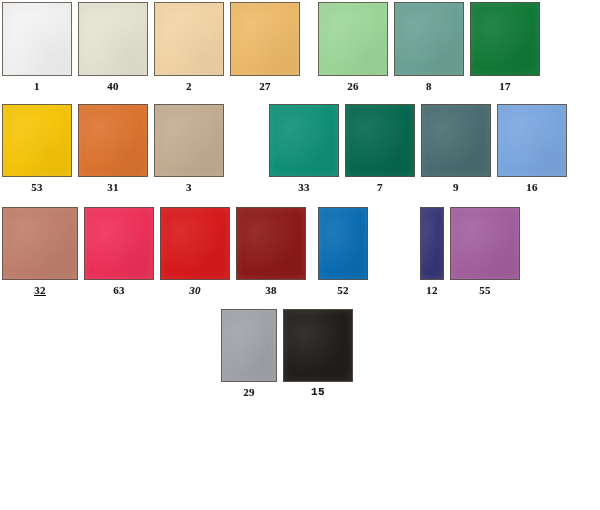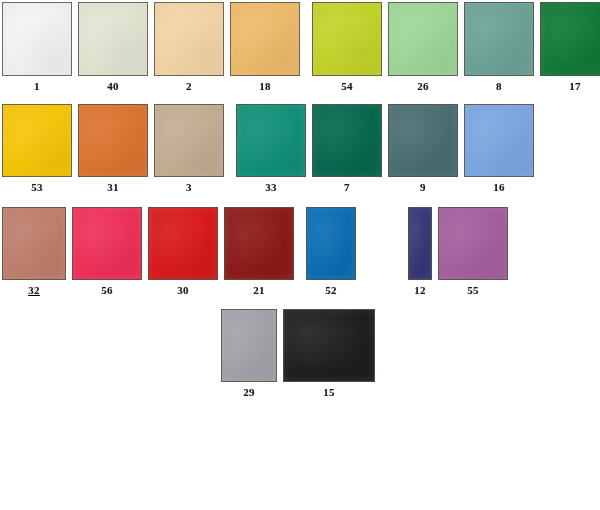--- a/index.html
+++ b/index.html
@@ -74,43 +74,39 @@
         <div class="swatch-cell" style="width: 70px; margin-left: 6px;">
           <div class="swatch-chip" title="20" style="height: 74px; background-color: rgb(227, 228, 210);"></div>
           <div class="swatch-label">40</div>
         </div>
         <div class="swatch-cell" style="width: 70px; margin-left: 6px;">
           <div class="swatch-chip" title="2" style="height: 74px; background-color: rgb(243, 213, 166);"></div>
           <div class="swatch-label">2</div>
         </div>
         <div class="swatch-cell" style="width: 70px; margin-left: 6px;">
           <div class="swatch-chip" title="21" style="height: 74px; background-color: rgb(238, 187, 106);"></div>
-          <div class="swatch-label">18</div>
+          <div class="swatch-label">27</div>
         </div>
       </div>
       <div class="swatch-group" style="margin-left: 12px;">
-        <div class="swatch-cell" style="width: 70px; margin-left: 0px;">
-          <div class="swatch-chip" title="54" style="height: 74px; background-color: rgb(195, 212, 42);"></div>
-          <div class="swatch-label">54</div>
-        </div>
         <div class="swatch-cell" style="width: 70px; margin-left: 6px;">
           <div class="swatch-chip" title="22" style="height: 74px; background-color: rgb(158, 215, 154);"></div>
           <div class="swatch-label">26</div>
         </div>
         <div class="swatch-cell" style="width: 70px; margin-left: 6px;">
           <div class="swatch-chip" title="8" style="height: 74px; background-color: rgb(108, 163, 150);"></div>
           <div class="swatch-label">8</div>
         </div>
         <div class="swatch-cell" style="width: 70px; margin-left: 6px;">
           <div class="swatch-chip" title="17" style="height: 74px; background-color: rgb(17, 122, 56);"></div>
           <div class="swatch-label">17</div>
         </div>
       </div>
     </div>
-    <div class="swatch-row" style="top: 104px; left: 2px; width: 598px;">
+    <div class="swatch-row" style="top: 104px; left: 2px; width: 598px; gap: 33px;">
       <div class="swatch-group" style="margin-left: 0px;">
         <div class="swatch-cell" style="width: 70px; margin-left: 0px;">
           <div class="swatch-chip" title="53" style="height: 73px; background-color: rgb(246, 198, 9);"></div>
           <div class="swatch-label">53</div>
         </div>
         <div class="swatch-cell" style="width: 70px; margin-left: 6px;">
           <div class="swatch-chip" title="31" style="height: 73px; background-color: rgb(221, 116, 48);"></div>
           <div class="swatch-label">31</div>
         </div>
         <div class="swatch-cell" style="width: 70px; margin-left: 6px;">
@@ -132,35 +128,35 @@
           <div class="swatch-label">9</div>
         </div>
         <div class="swatch-cell" style="width: 70px; margin-left: 6px;">
           <div class="swatch-chip" title="16" style="height: 73px; background-color: rgb(123, 167, 225);"></div>
           <div class="swatch-label">16</div>
         </div>
       </div>
     </div>
     <div class="swatch-row" style="top: 207px; left: 2px; width: 598px;">
       <div class="swatch-group" style="margin-left: 0px;">
-        <div class="swatch-cell" style="width: 64px; margin-left: 0px; text-decoration: underline;">
+        <div class="swatch-cell" style="width: 76px; margin-left: 0px; text-decoration: underline;">
           <div class="swatch-chip" title="32" style="height: 73px; background-color: rgb(192, 127, 109);"></div>
           <div class="swatch-label">32</div>
         </div>
         <div class="swatch-cell" style="width: 70px; margin-left: 6px;">
           <div class="swatch-chip" title="56" style="height: 73px; background-color: rgb(239, 48, 89);"></div>
-          <div class="swatch-label">56</div>
+          <div class="swatch-label">63</div>
         </div>
-        <div class="swatch-cell" style="width: 70px; margin-left: 6px;">
+        <div class="swatch-cell" style="width: 70px; margin-left: 6px; font-style: italic;">
           <div class="swatch-chip" title="30" style="height: 73px; background-color: rgb(217, 26, 28);"></div>
           <div class="swatch-label">30</div>
         </div>
         <div class="swatch-cell" style="width: 70px; margin-left: 6px;">
           <div class="swatch-chip" title="25" style="height: 73px; background-color: rgb(141, 26, 24);"></div>
-          <div class="swatch-label">21</div>
+          <div class="swatch-label">38</div>
         </div>
       </div>
       <div class="swatch-group" style="margin-left: 12px;">
         <div class="swatch-cell" style="width: 50px; margin-left: 0px;">
           <div class="swatch-chip" title="52" style="height: 73px; background-color: rgb(11, 110, 180);"></div>
           <div class="swatch-label">52</div>
         </div>
         <div class="swatch-cell" style="width: 70px; margin-left: 6px; padding-left: 46px;">
           <div class="swatch-chip" title="12" style="height: 73px; background-color: rgb(55, 53, 119);"></div>
           <div class="swatch-label">12</div>
@@ -170,19 +166,19 @@
           <div class="swatch-label">55</div>
         </div>
       </div>
     </div>
     <div class="swatch-row" style="top: 309px; left: 221px; width: 379px;">
       <div class="swatch-group" style="margin-left: 0px;">
         <div class="swatch-cell" style="width: 56px; margin-left: 0px;">
           <div class="swatch-chip" title="29" style="height: 73px; background-color: rgb(163, 164, 170);"></div>
           <div class="swatch-label">29</div>
         </div>
-        <div class="swatch-cell" style="width: 92px; margin-left: 6px;">
+        <div class="swatch-cell" style="width: 70px; margin-left: 6px; font-family: Liberation Mono, monospace;">
           <div class="swatch-chip" title="15" style="height: 73px; background-color: rgb(32, 31, 29);"></div>
           <div class="swatch-label">15</div>
         </div>
       </div>
     </div>
   </div>
 
 </body></html>

